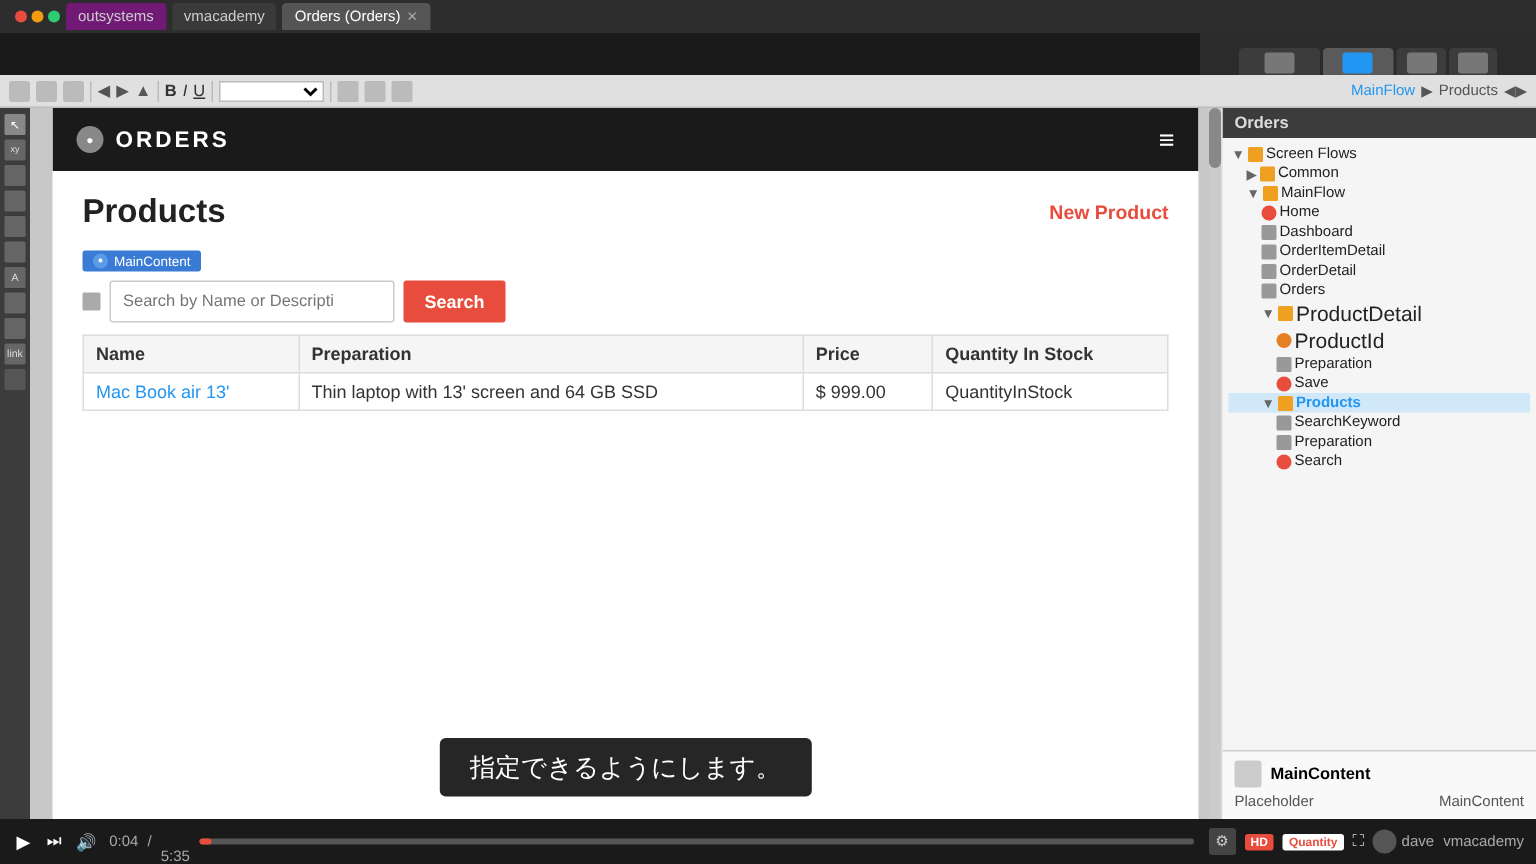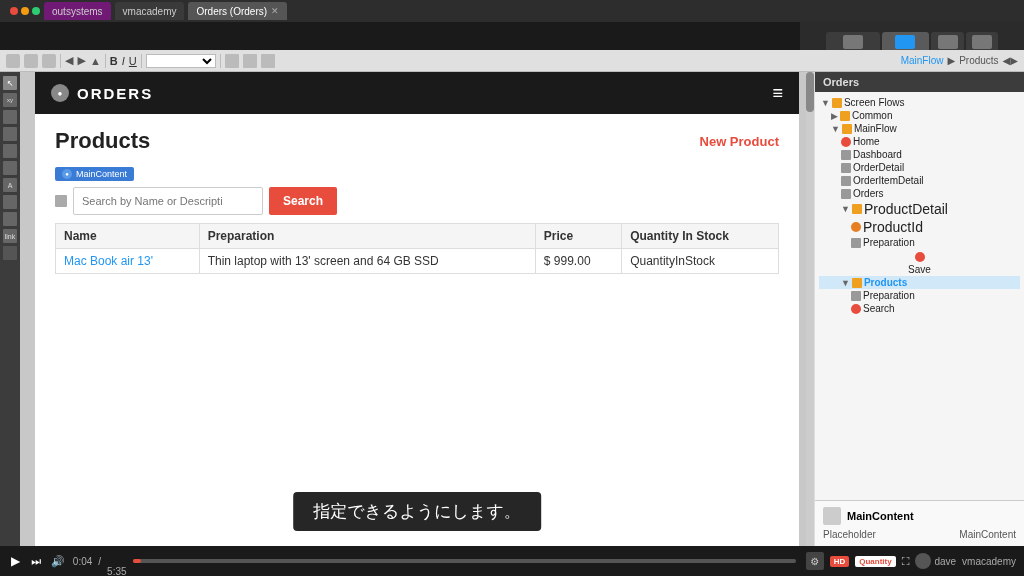--- a/index.html
+++ b/index.html
@@ -222,27 +222,27 @@
 
           <div style="display:flex;align-items:center;padding:1px 0;gap:2px;cursor:pointer;">
             <span style="display:inline-block;width:20px;"></span>
             <span style="width:10px;height:10px;background:#999;border-radius:1px;display:inline-block;flex-shrink:0;"></span>
             <span style="font-size:10px;color:#222;">Dashboard</span>
           </div>
 
           <div style="display:flex;align-items:center;padding:1px 0;gap:2px;cursor:pointer;">
             <span style="display:inline-block;width:20px;"></span>
             <span style="width:10px;height:10px;background:#999;border-radius:1px;display:inline-block;flex-shrink:0;"></span>
+            <span style="font-size:10px;color:#222;">OrderItemDetail</span>
+          </div>
+
+          <div style="display:flex;align-items:center;padding:1px 0;gap:2px;cursor:pointer;">
+            <span style="display:inline-block;width:20px;"></span>
+            <span style="width:10px;height:10px;background:#999;border-radius:1px;display:inline-block;flex-shrink:0;"></span>
             <span style="font-size:10px;color:#222;">OrderDetail</span>
-          </div>
-
-          <div style="display:flex;align-items:center;padding:1px 0;gap:2px;cursor:pointer;">
-            <span style="display:inline-block;width:20px;"></span>
-            <span style="width:10px;height:10px;background:#999;border-radius:1px;display:inline-block;flex-shrink:0;"></span>
-            <span style="font-size:10px;color:#222;">OrderItemDetail</span>
           </div>
 
           <div style="display:flex;align-items:center;padding:1px 0;gap:2px;cursor:pointer;">
             <span style="display:inline-block;width:20px;"></span>
             <span style="width:10px;height:10px;background:#999;border-radius:1px;display:inline-block;flex-shrink:0;"></span>
             <span style="font-size:10px;color:#222;">Orders</span>
           </div>
 
           <div style="display:flex;align-items:center;padding:1px 0;gap:2px;cursor:pointer;">
             <span style="display:inline-block;width:20px;"></span>
@@ -256,33 +256,38 @@
             <span style="width:10px;height:10px;background:#e67e22;border-radius:50%;display:inline-block;flex-shrink:0;"></span>
             <span style="font-size:14px;color:#222;">ProductId</span>
           </div>
 
           <div style="display:flex;align-items:center;padding:1px 0;gap:2px;cursor:pointer;">
             <span style="display:inline-block;width:30px;"></span>
             <span style="width:10px;height:10px;background:#999;border-radius:1px;display:inline-block;flex-shrink:0;"></span>
             <span style="font-size:10px;color:#222;">Preparation</span>
           </div>
 
-          <div style="display:flex;align-items:center;padding:1px 0;gap:2px;cursor:pointer;flex-direction:column;">
+          <div style="display:flex;align-items:center;padding:1px 0;gap:2px;cursor:pointer;">
             <span style="display:inline-block;width:30px;"></span>
             <span style="width:10px;height:10px;background:#e74c3c;border-radius:50%;display:inline-block;flex-shrink:0;"></span>
             <span style="font-size:10px;color:#222;">Save</span>
           </div>
 
           <div style="display:flex;align-items:center;padding:1px 0;gap:2px;cursor:pointer;background:#d0e8f8;">
             <span style="display:inline-block;width:20px;"></span>
             <span style="color:#666;font-size:9px;">▼</span>
             <span style="width:10px;height:10px;background:#f0a020;border-radius:1px;display:inline-block;flex-shrink:0;"></span>
             <span style="font-size:10px;color:#2196F3;font-weight:bold;">Products</span>
           </div>
 
+          <div style="display:flex;align-items:center;padding:1px 0;gap:2px;cursor:pointer;">
+            <span style="display:inline-block;width:30px;"></span>
+            <span style="width:10px;height:10px;background:#999;border-radius:1px;display:inline-block;flex-shrink:0;"></span>
+            <span style="font-size:10px;color:#222;">SearchKeyword</span>
+          </div>
 
           <div style="display:flex;align-items:center;padding:1px 0;gap:2px;cursor:pointer;">
             <span style="display:inline-block;width:30px;"></span>
             <span style="width:10px;height:10px;background:#999;border-radius:1px;display:inline-block;flex-shrink:0;"></span>
             <span style="font-size:10px;color:#222;">Preparation</span>
           </div>
 
           <div style="display:flex;align-items:center;padding:1px 0;gap:2px;cursor:pointer;">
             <span style="display:inline-block;width:30px;"></span>
             <span style="width:10px;height:10px;background:#e74c3c;border-radius:50%;display:inline-block;flex-shrink:0;"></span>

